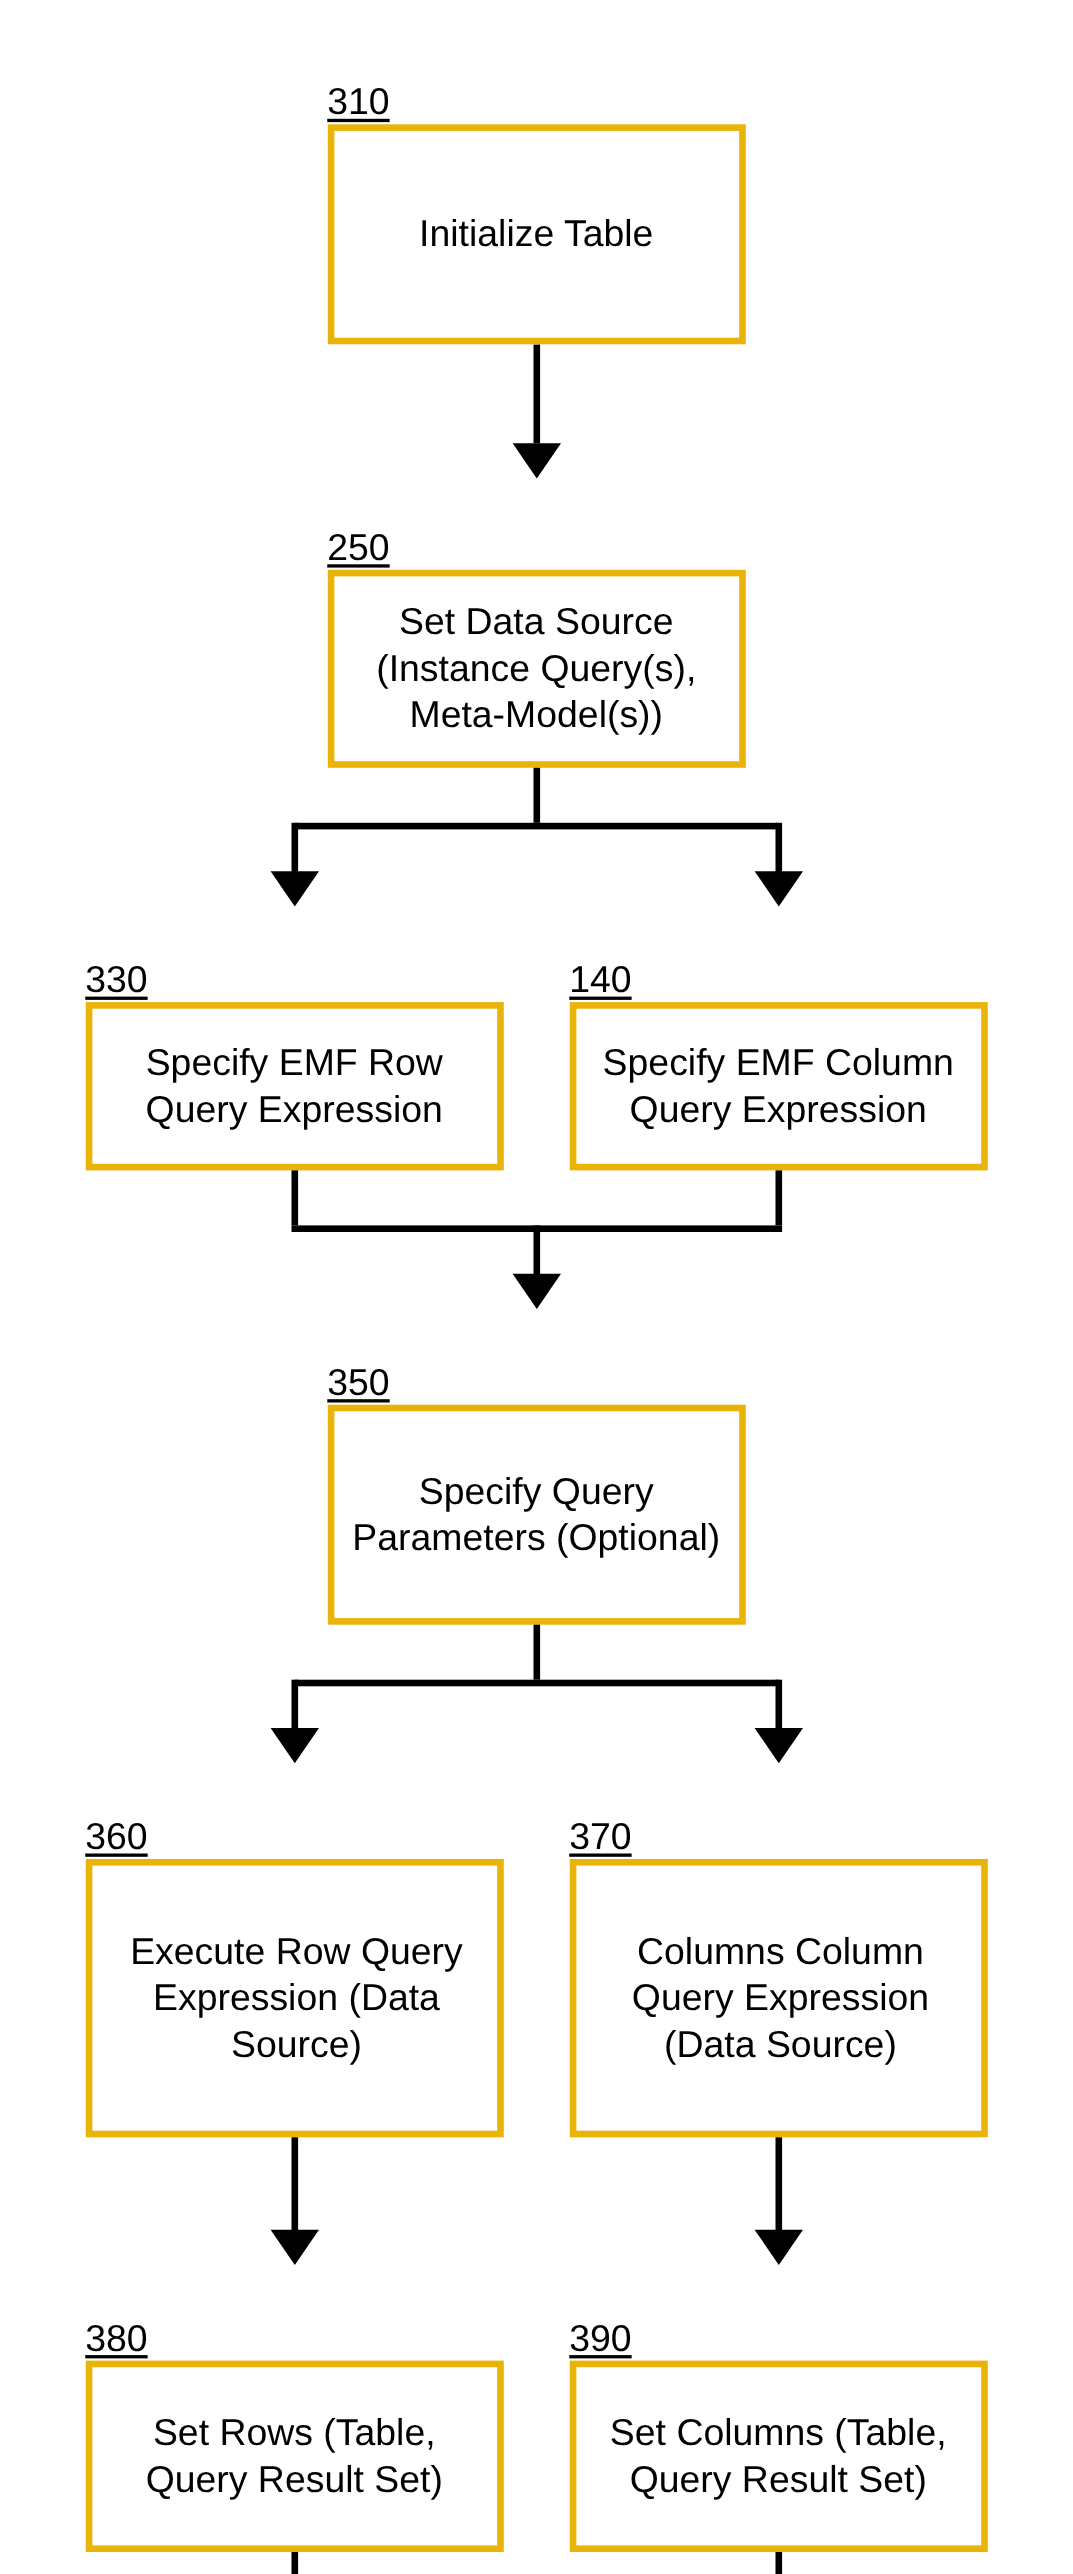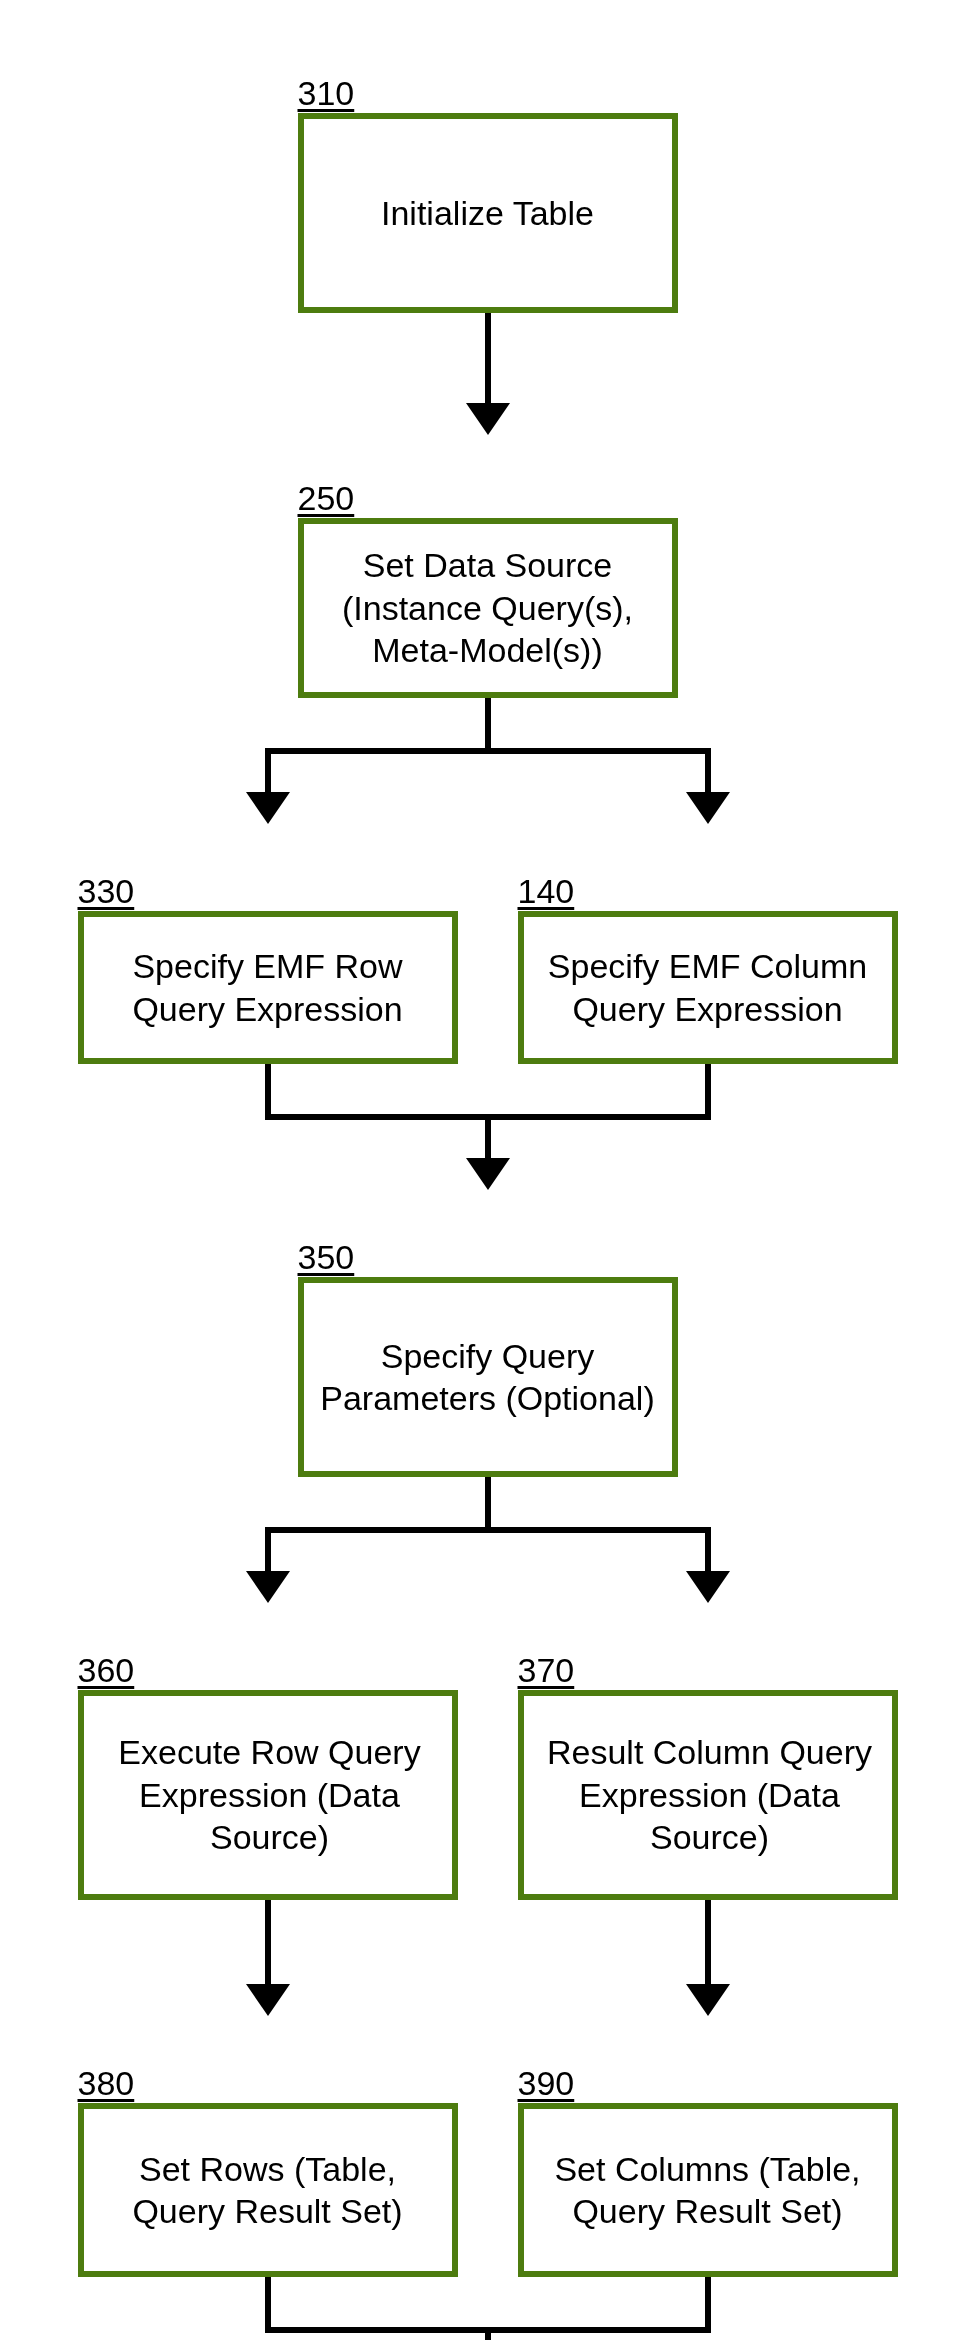--- a/index.html
+++ b/index.html
@@ -20,21 +20,21 @@
 .label {
   font-size: 34px;
   font-weight: 400;
   text-align: left;
   text-decoration: underline;
   text-underline-offset: 4px;
   margin-bottom: 0;
   margin-top: 44px;
 }
 .box {
-  border: 6px solid #4d7c0f;
+  border: 6px solid #eab308;
   background: #fff;
   display: flex;
   align-items: center;
   justify-content: center;
   text-align: center;
   font-size: 34px;
   line-height: 1.25;
   padding: 12px 8px;
 }
 .row-center {
@@ -42,21 +42,21 @@
   justify-content: center;
 }
 .row-split {
   display: flex;
   justify-content: space-between;
 }
 .single-box { width: 380px; height: 200px; }
 .box-320    { width: 380px; height: 180px; }
 .box-pair   { width: 380px; height: 153px; }
 .box-350    { width: 380px; height: 200px; }
-.box-pair2  { width: 380px; height: 210px; padding-left: 12px; }
+.box-pair2  { width: 380px; height: 253px; padding-left: 12px; }
 .box-pair3  { width: 380px; height: 174px; }
 .box-400    { width: 380px; height: 180px; }
 
 
 .vshaft {
   background: #000;
   width: 6px;
   margin: 0 auto;
 }
 .arrowhead-down {
@@ -203,21 +203,21 @@
   <div class="row-split">
     <div class="node-wrap">
       <div class="label">360</div>
       <div class="box box-pair2">
         <span>Execute Row Query Expression (Data Source)</span>
       </div>
     </div>
     <div class="node-wrap">
       <div class="label">370</div>
       <div class="box box-pair2">
-        <span>Result Column Query Expression (Data Source)</span>
+        <span>Columns Column Query Expression (Data Source)</span>
       </div>
     </div>
   </div>
 
   <div style="position:relative; height:120px;">
     <div style="position:absolute; left:187px; top:0; width:6px; height:88px; background:#000;"></div>
     <div class="arrowhead-down" style="position:absolute; left:168px; top:84px;"></div>
     <div style="position:absolute; left:627px; top:0; width:6px; height:88px; background:#000;"></div>
     <div class="arrowhead-down" style="position:absolute; left:608px; top:84px;"></div>
   </div>

